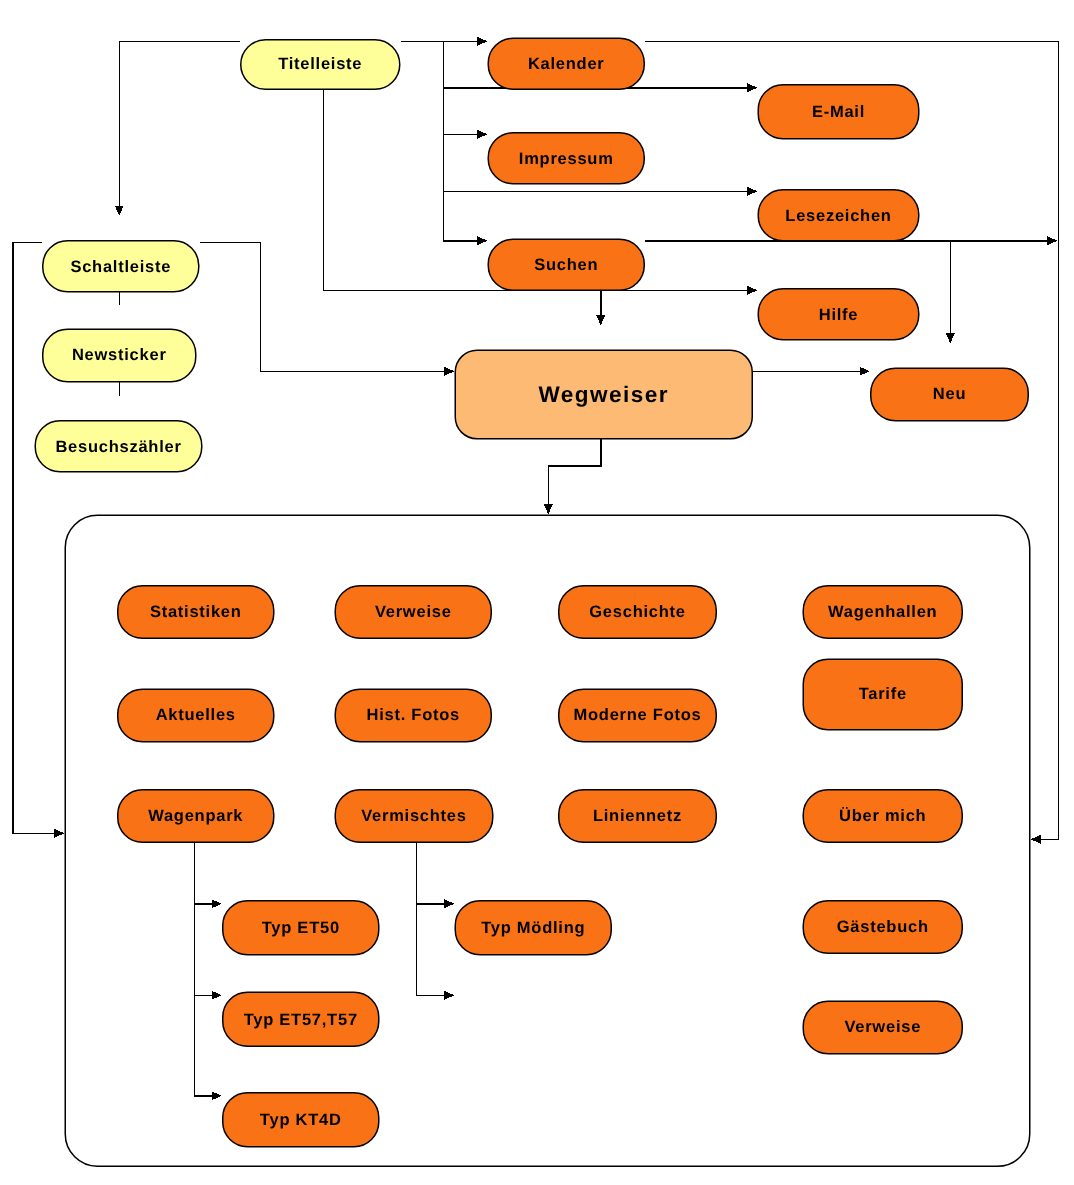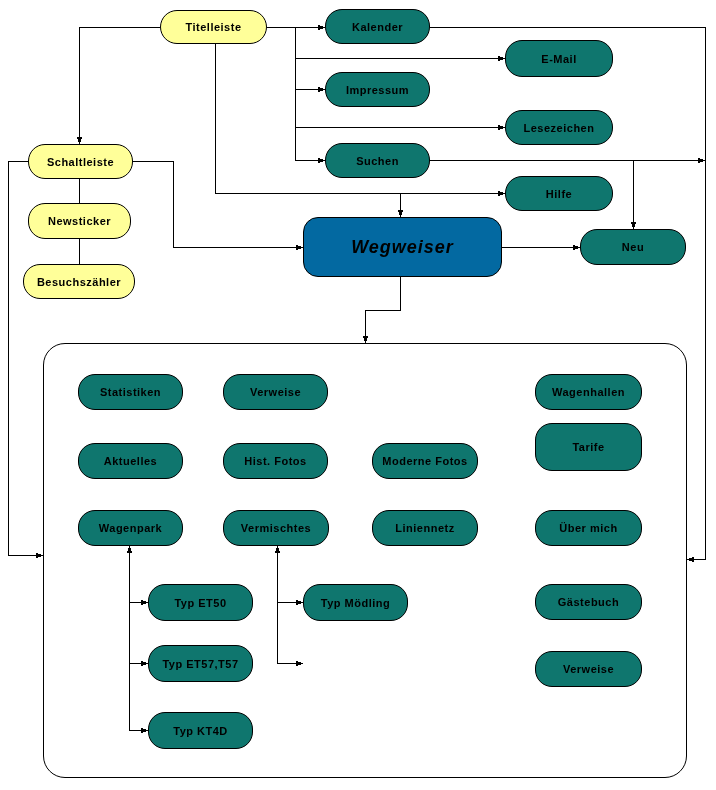--- a/index.html
+++ b/index.html
@@ -7,25 +7,25 @@
     width:716px;height:790px;position:relative;overflow:hidden;
     background:#FFFFFF;
     font-family:"Liberation Sans", sans-serif;
   }
   .stage{position:absolute;left:0;top:0;width:716px;height:790px;}
   .node{
     position:absolute;box-sizing:border-box;z-index:2;
     border:1px solid #000;border-radius:17px;
     display:flex;align-items:center;justify-content:center;
     font-weight:bold;font-size:11px;letter-spacing:.5px;color:#000;
-    white-space:nowrap;text-align:center;
+    white-space:nowrap;text-align:center;margin-top:16px;
   }
   .yellow{background:#FFFF99;}
-  .gray{background:#0f766e;}
-  .cyan{background:#0369a1;border-radius:15px;font-size:18px;letter-spacing:1px;font-style:italic;}
+  .gray{background:#f97316;}
+  .cyan{background:#fdba74;border-radius:15px;font-size:15px;letter-spacing:1px;}
   .frame{
     position:absolute;left:43px;top:343px;width:644px;height:435px;z-index:0;
     box-sizing:border-box;border:1px solid #000;border-radius:22px;background:#FFFFFF;
   }
   svg.wires{position:absolute;left:0;top:0;z-index:1;pointer-events:none;}
 </style>
 </head>
 <body>
 
 <div class="stage">
@@ -77,20 +77,21 @@
   <div class="node gray" style="left:325px;top:72px;width:105px;height:35px">Impressum</div>
   <div class="node gray" style="left:505px;top:110px;width:108px;height:35px">Lesezeichen</div>
   <div class="node gray" style="left:325px;top:143px;width:105px;height:35px">Suchen</div>
   <div class="node gray" style="left:505px;top:176px;width:108px;height:35px">Hilfe</div>
   <div class="node gray" style="left:580px;top:229px;width:106px;height:36px">Neu</div>
 
   <div class="node cyan" style="left:303px;top:217px;width:199px;height:60px">Wegweiser</div>
 
   <div class="node gray" style="left:78px;top:374px;width:105px;height:36px">Statistiken</div>
   <div class="node gray" style="left:223px;top:374px;width:105px;height:36px">Verweise</div>
+  <div class="node gray" style="left:372px;top:374px;width:106px;height:36px">Geschichte</div>
   <div class="node gray" style="left:535px;top:374px;width:107px;height:36px">Wagenhallen</div>
 
   <div class="node gray" style="left:223px;top:443px;width:105px;height:36px">Hist. Fotos</div>
   <div class="node gray" style="left:78px;top:443px;width:105px;height:36px">Aktuelles</div>
   <div class="node gray" style="left:372px;top:443px;width:106px;height:36px">Moderne Fotos</div>
   <div class="node gray" style="left:535px;top:423px;width:107px;height:48px">Tarife</div>
 
   <div class="node gray" style="left:78px;top:510px;width:105px;height:36px">Wagenpark</div>
   <div class="node gray" style="left:223px;top:510px;width:106px;height:36px">Vermischtes</div>
   <div class="node gray" style="left:372px;top:510px;width:106px;height:36px">Liniennetz</div>

